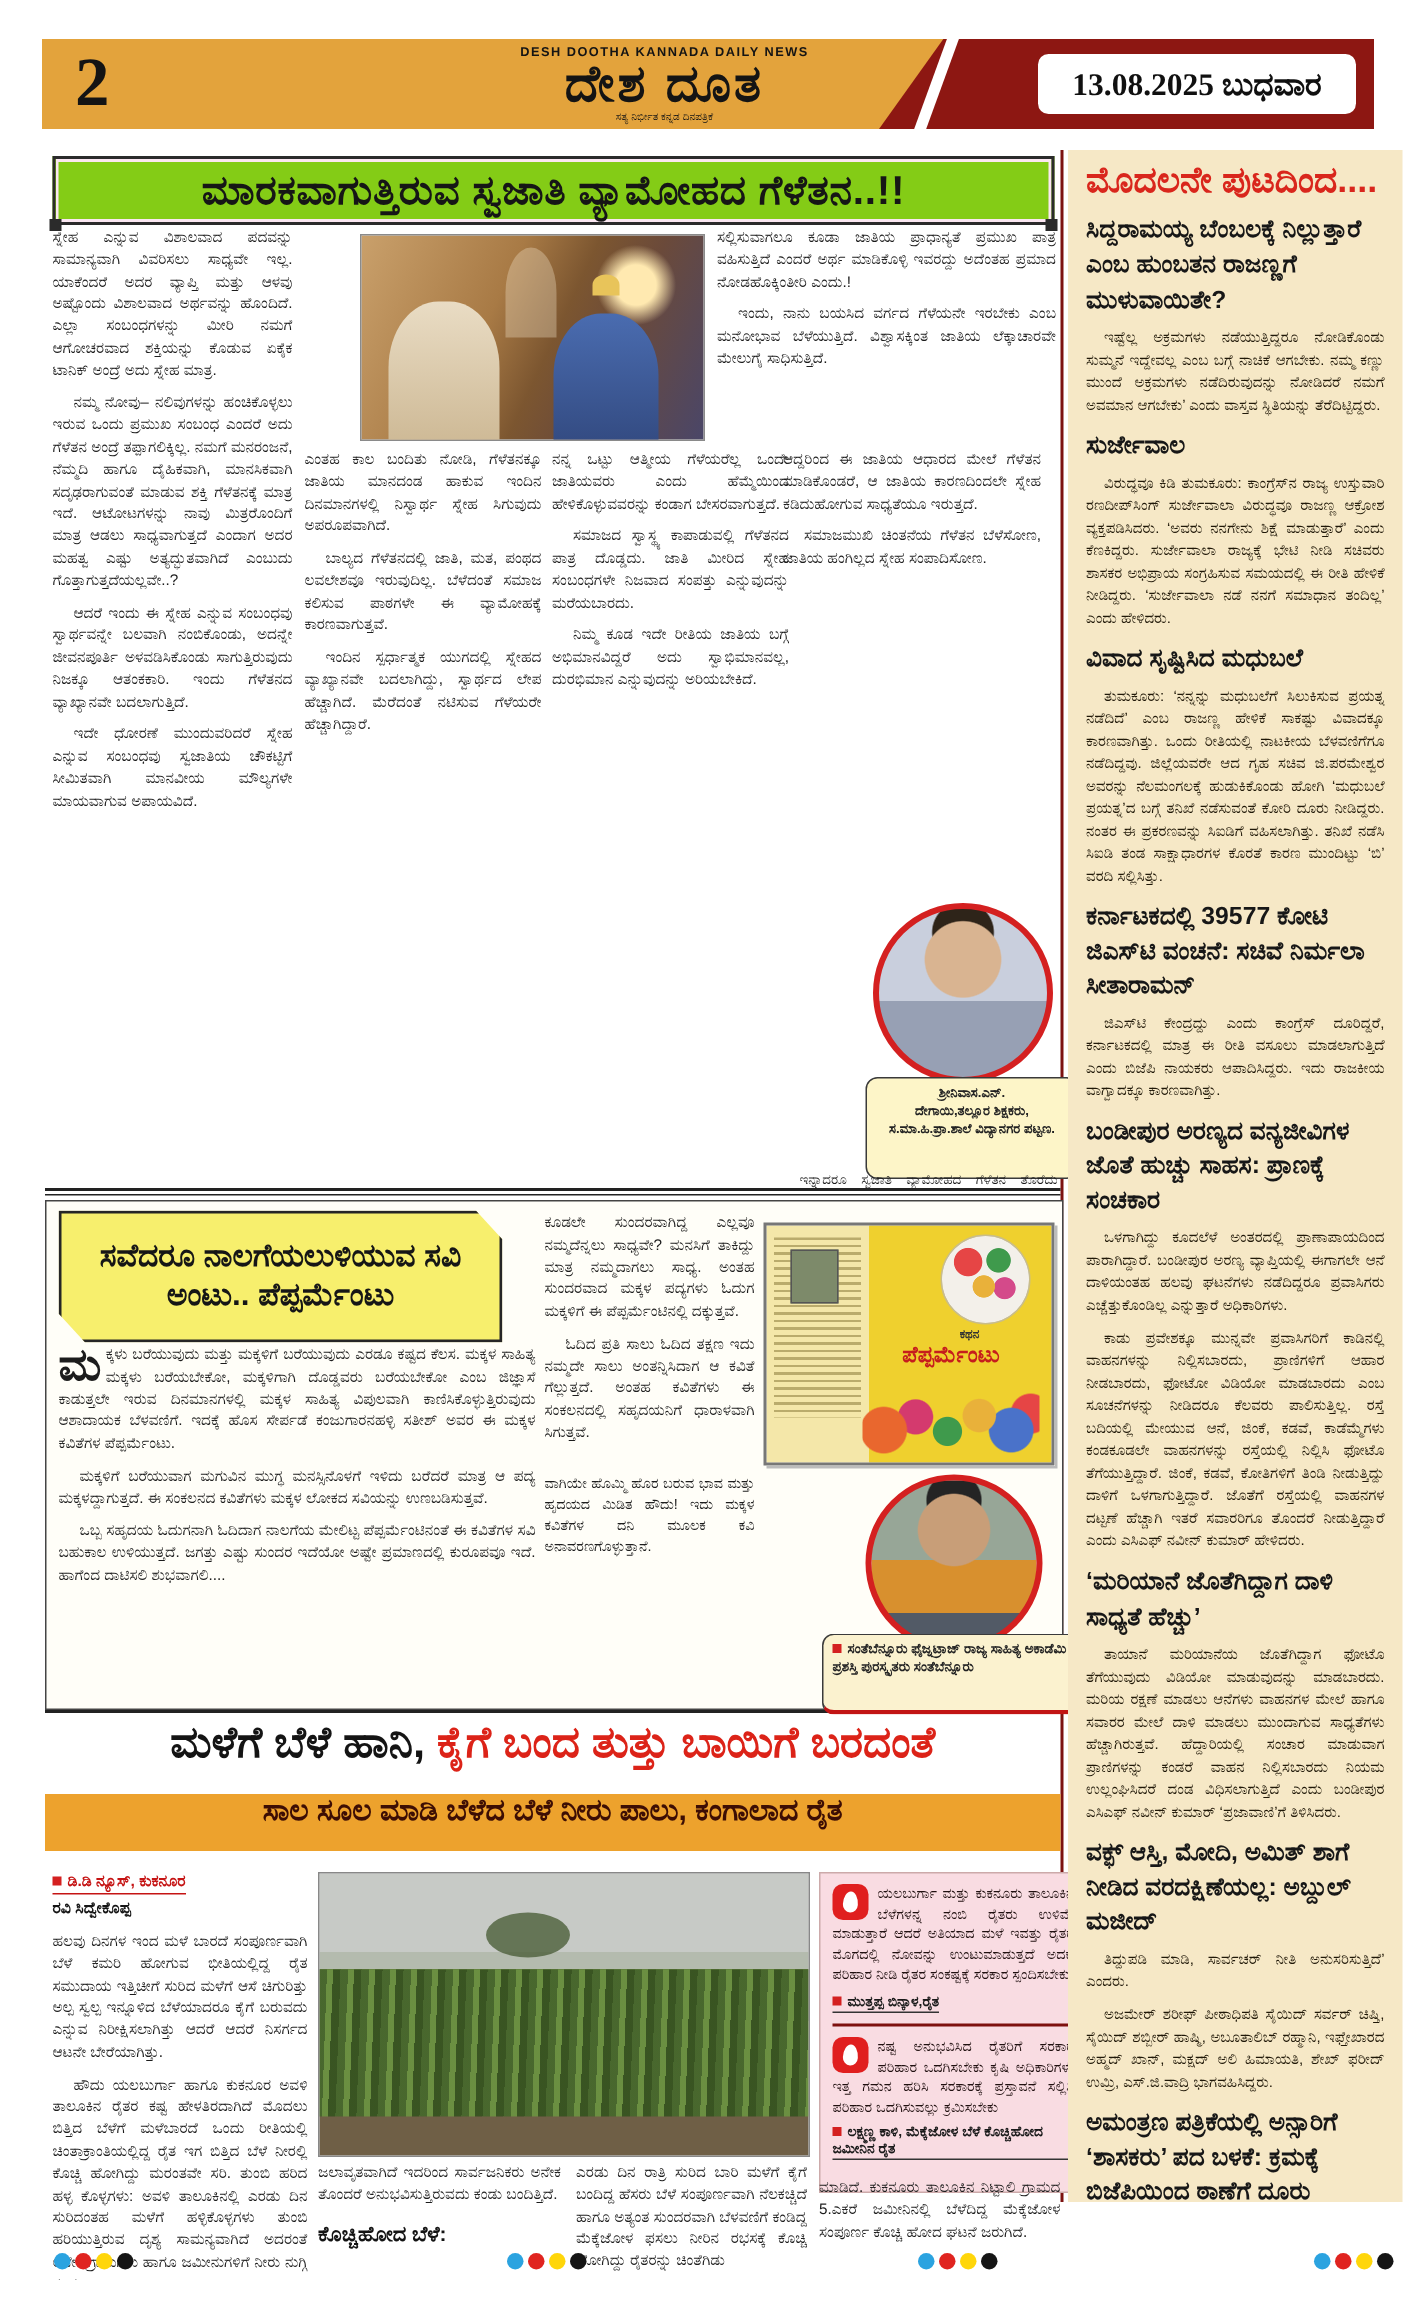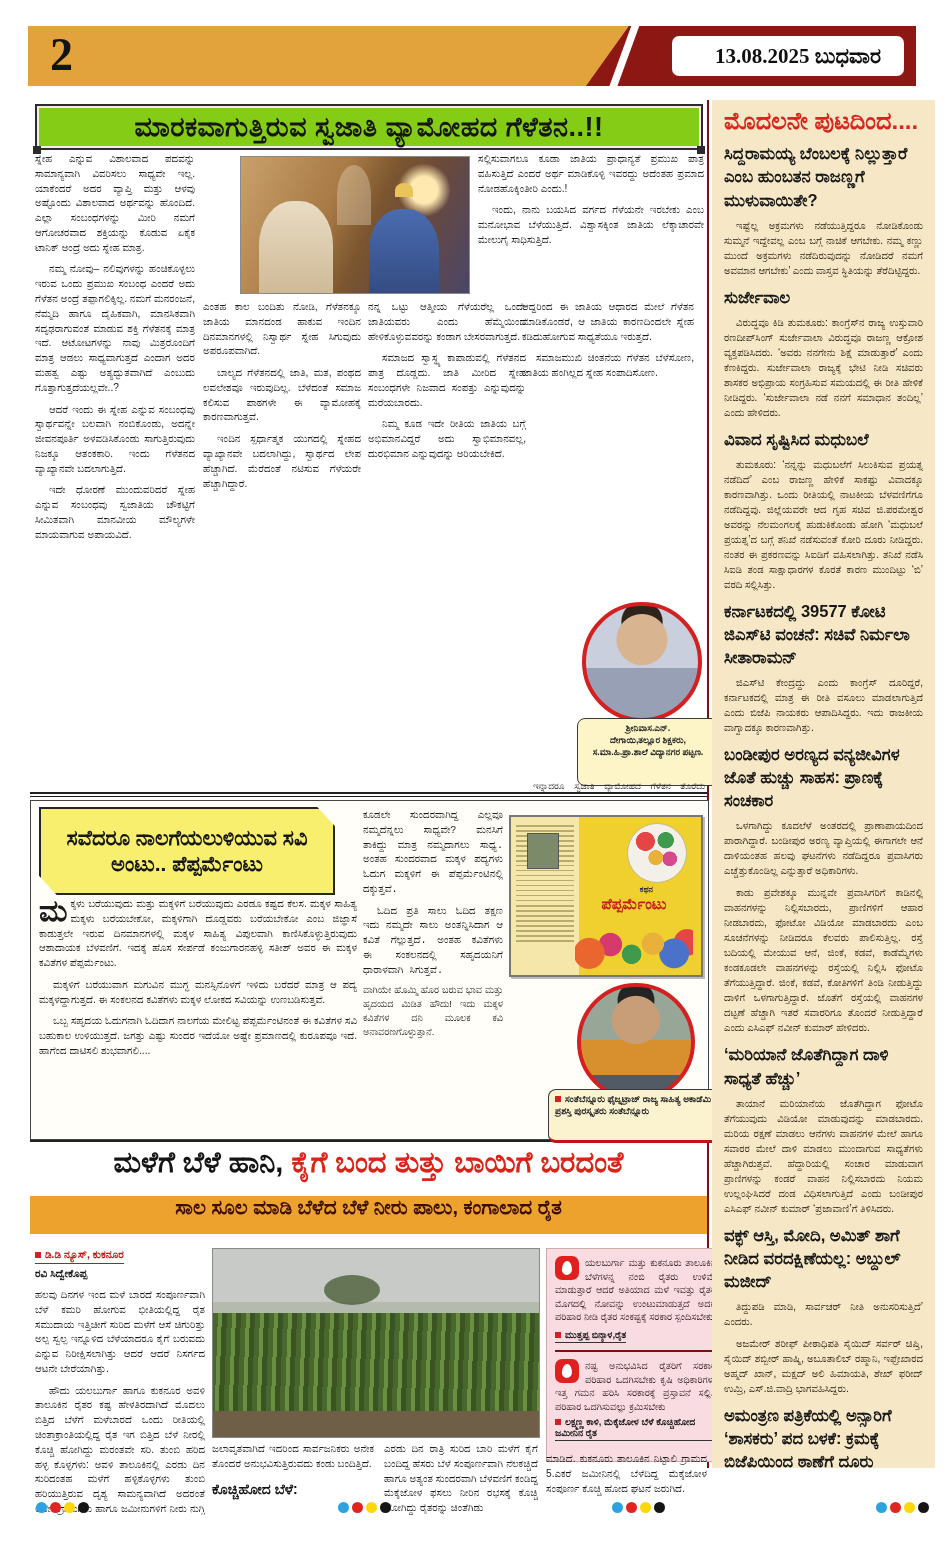--- a/index.html
+++ b/index.html
@@ -12,21 +12,21 @@
         font-size:46px;font-weight:bold;color:#141414;}
   #band .center{position:absolute;left:250px;width:330px;top:3px;text-align:center;color:#141414;}
   #band .newsline{font-size:8.5px;font-weight:bold;letter-spacing:1px;}
   #band .masthead{font-size:34px;font-weight:bold;line-height:1.0;letter-spacing:2px;}
   #band .tagline{font-size:7px;margin-top:1px;}
   #maroon{position:absolute;right:0;top:0;width:330px;height:60px;background:#8d1712;
         -webkit-clip-path:polygon(13% 0,100% 0,100% 100%,0 100%);clip-path:polygon(13% 0,100% 0,100% 100%,0 100%);}
   #maroon .slash{position:absolute;left:34px;top:-4px;width:8px;height:70px;background:#ffffff;transform:skewX(-20deg);}
   #datepill{position:absolute;right:12px;top:10px;width:212px;height:40px;background:#ffffff;border-radius:7px;
         display:flex;align-items:center;justify-content:center;
-        font-family:"Liberation Serif","DejaVu Serif",serif;font-size:21px;font-weight:bold;color:#101010;padding-left:20px;}
+        font-family:"Liberation Serif","DejaVu Serif",serif;font-size:21px;font-weight:bold;color:#101010;}
 
   
   .vsep{position:absolute;left:707px;top:100px;width:2px;height:1368px;background:#7c1210;}
   .hrule{position:absolute;left:30px;width:677px;background:#222;}
 
   
   .kbody{font-size:10.2px;line-height:1.45;text-align:justify;color:#1c1c1c;}
   .kbody p{margin:0 0 7px 0;text-indent:14px;}
   .kbody p:first-child{text-indent:0;}
   .abs{position:absolute;overflow:hidden;}
@@ -134,20 +134,25 @@
   .dot{width:11px;height:11px;border-radius:50%;}
   .dot.c{background:#2ba3e0;} .dot.r{background:#e02420;} .dot.y{background:#ffd60a;} .dot.k{background:#151515;}
 </style>
 </head>
 <body>
 
 <div id="page">
 
   <div id="band">
     <div class="pageno">2</div>
+    <div class="center">
+      <div class="newsline">DESH DOOTHA KANNADA DAILY NEWS</div>
+      <div class="masthead">ದೇಶ ದೂತ</div>
+      <div class="tagline">ಸತ್ಯ ನಿರ್ಭೀತ ಕನ್ನಡ ದಿನಪತ್ರಿಕೆ</div>
+    </div>
     <div id="maroon">
       <div class="slash"></div>
       <div id="datepill">13.08.2025 ಬುಧವಾರ</div>
     </div>
   </div>
 
   <div class="vsep"></div>
   <div class="hrule" style="top:792px;height:1.5px;"></div>
   <div class="hrule" style="top:796px;height:1px;"></div>
   <div class="hrule" style="top:1140px;height:2px;"></div>
@@ -209,21 +214,21 @@
     <div id="midTitle">
       <h2>ಸವೆದರೂ ನಾಲಗೆಯಲುಳಿಯುವ ಸವಿ ಅಂಟು.. ಪೆಪ್ಪರ್ಮೆಂಟು</h2>
     </div>
 
     <div class="abs kbody" style="left:8px;top:96px;width:318px;height:236px;">
       <p><span class="dropcap">ಮ</span><span>ಕ್ಕಳು ಬರೆಯುವುದು ಮತ್ತು ಮಕ್ಕಳಿಗೆ ಬರೆಯುವುದು ಎರಡೂ ಕಷ್ಟದ ಕೆಲಸ. ಮಕ್ಕಳ ಸಾಹಿತ್ಯ ಮಕ್ಕಳು ಬರೆಯಬೇಕೋ, ಮಕ್ಕಳಿಗಾಗಿ ದೊಡ್ಡವರು ಬರೆಯಬೇಕೋ ಎಂಬ ಜಿಜ್ಞಾಸೆ ಕಾಡುತ್ತಲೇ ಇರುವ ದಿನಮಾನಗಳಲ್ಲಿ ಮಕ್ಕಳ ಸಾಹಿತ್ಯ ವಿಪುಲವಾಗಿ ಕಾಣಿಸಿಕೊಳ್ಳುತ್ತಿರುವುದು ಆಶಾದಾಯಕ ಬೆಳವಣಿಗೆ. ಇದಕ್ಕೆ ಹೊಸ ಸೇರ್ಪಡೆ ಕಂಜುಗಾರನಹಳ್ಳಿ ಸತೀಶ್ ಅವರ ಈ ಮಕ್ಕಳ ಕವಿತೆಗಳ ಪೆಪ್ಪರ್ಮೆಂಟು.</span></p>
       <p>ಮಕ್ಕಳಿಗೆ ಬರೆಯುವಾಗ ಮಗುವಿನ ಮುಗ್ಧ ಮನಸ್ಸಿನೊಳಗೆ ಇಳಿದು ಬರೆದರೆ ಮಾತ್ರ ಆ ಪದ್ಯ ಮಕ್ಕಳದ್ದಾಗುತ್ತದೆ. ಈ ಸಂಕಲನದ ಕವಿತೆಗಳು ಮಕ್ಕಳ ಲೋಕದ ಸವಿಯನ್ನು ಉಣಬಡಿಸುತ್ತವೆ.</p>
       <p>ಒಬ್ಬ ಸಹೃದಯ ಓದುಗನಾಗಿ ಓದಿದಾಗ ನಾಲಗೆಯ ಮೇಲಿಟ್ಟ ಪೆಪ್ಪರ್ಮೆಂಟಿನಂತೆ ಈ ಕವಿತೆಗಳ ಸವಿ ಬಹುಕಾಲ ಉಳಿಯುತ್ತದೆ. ಜಗತ್ತು ಎಷ್ಟು ಸುಂದರ ಇದೆಯೋ ಅಷ್ಟೇ ಪ್ರಮಾಣದಲ್ಲಿ ಕುರೂಪವೂ ಇದೆ. ಹಾಗೆಂದ ದಾಟಿಸಲಿ ಶುಭವಾಗಲಿ....</p>
     </div>
 
-    <div class="abs kbody" style="left:332px;top:8px;width:140px;height:170px;font-family:Liberation Mono, monospace;">
+    <div class="abs kbody" style="left:332px;top:8px;width:140px;height:170px;">
       <p>ಕೂಡಲೇ ಸುಂದರವಾಗಿದ್ದ ಎಲ್ಲವೂ ನಮ್ಮದೆನ್ನಲು ಸಾಧ್ಯವೇ? ಮನಸಿಗೆ ತಾಕಿದ್ದು ಮಾತ್ರ ನಮ್ಮದಾಗಲು ಸಾಧ್ಯ. ಅಂತಹ ಸುಂದರವಾದ ಮಕ್ಕಳ ಪದ್ಯಗಳು ಓದುಗ ಮಕ್ಕಳಿಗೆ ಈ ಪೆಪ್ಪರ್ಮೆಂಟಿನಲ್ಲಿ ದಕ್ಕುತ್ತವೆ.</p>
       <p>ಓದಿದ ಪ್ರತಿ ಸಾಲು ಓದಿದ ತಕ್ಷಣ ಇದು ನಮ್ಮದೇ ಸಾಲು ಅಂತನ್ನಿಸಿದಾಗ ಆ ಕವಿತೆ ಗೆಲ್ಲುತ್ತದೆ. ಅಂತಹ ಕವಿತೆಗಳು ಈ ಸಂಕಲನದಲ್ಲಿ ಸಹೃದಯನಿಗೆ ಧಾರಾಳವಾಗಿ ಸಿಗುತ್ತವೆ.</p>
     </div>
 
     <div class="abs kbody" style="left:332px;top:182px;width:140px;height:148px;font-size:9.6px;">
       <p>ವಾಗಿಯೇ ಹೊಮ್ಮಿ ಹೊರ ಬರುವ ಭಾವ ಮತ್ತು ಹೃದಯದ ಮಿಡಿತ ಹೌದು! ಇದು ಮಕ್ಕಳ ಕವಿತೆಗಳ ದನಿ ಮೂಲಕ ಕವಿ ಅನಾವರಣಗೊಳ್ಳುತ್ತಾನೆ.</p>
     </div>
 
     <div id="bookCover">
       <div class="backtext"></div>

